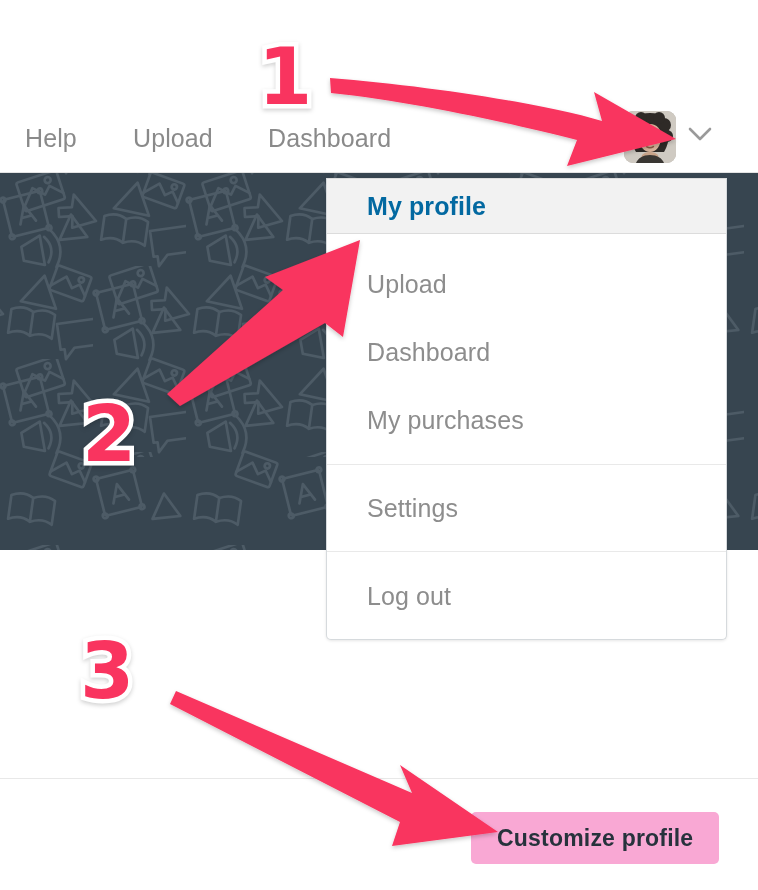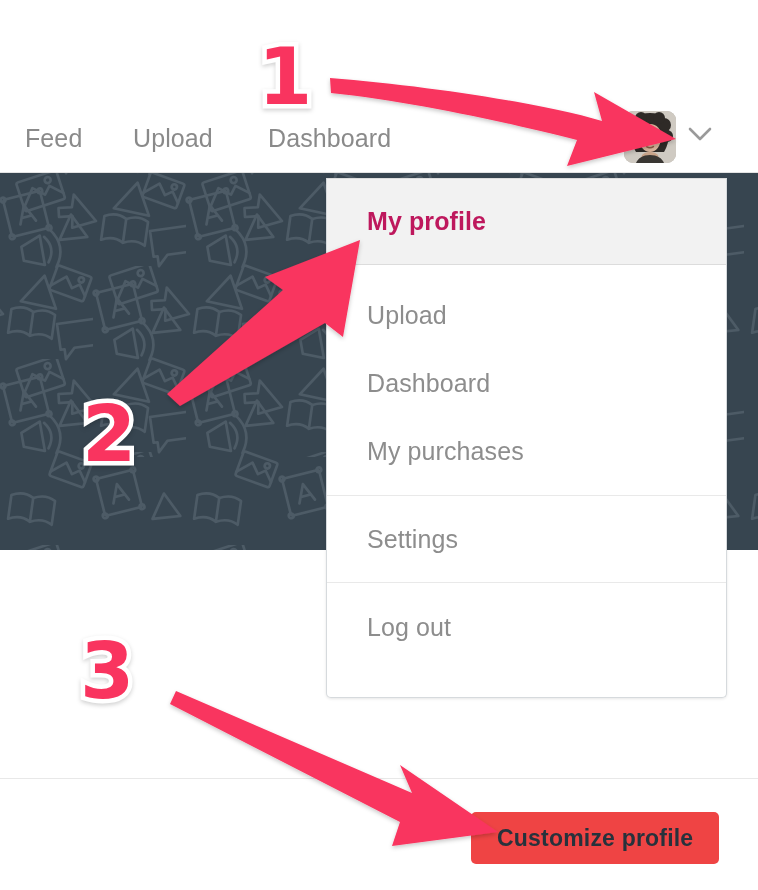--- a/index.html
+++ b/index.html
@@ -84,38 +84,38 @@
     display:flex;align-items:center;
     padding-left:40px;
     box-sizing:border-box;
     font-size:25px;
     color:#8d8d8d;
     letter-spacing:0.1px;
     white-space:nowrap;
   }
   .dd-item.sel{
     background:#f2f2f2;
-    color:#be185d;
+    color:#0369a1;
     font-weight:bold;
     border-top:1px solid #dcdcdc;
     border-bottom:1px solid #dcdcdc;
-    height:87px;
+    height:56px;
   }
   .dd-sep{height:1px;background:#e9e9e9;margin:0;}
   .dd-group{padding:9px 0;}
   .dd-group.first{padding-top:16px;padding-bottom:10px;}
-  .dd-group.last{padding-top:10px;padding-bottom:36px;}
+  .dd-group.last{padding-top:10px;padding-bottom:9px;}
 
   
   .customize{
     position:absolute;left:471px;top:812px;
     height:52px;
     padding:0 26px;
     display:flex;align-items:center;justify-content:center;
-    background:#ef4444;
+    background:#f9a8d4;
     color:#27323c;
     font-size:23px;font-weight:bold;
     border-radius:5px;
     letter-spacing:0.2px;
     z-index:6;
     white-space:nowrap;
   }
 
   
   .overlay{position:absolute;left:0;top:0;width:758px;height:890px;pointer-events:none;z-index:20;}
@@ -135,21 +135,21 @@
   .m2{left:82px;top:395px;}
   .m3{left:80px;top:632px;}
 </style>
 </head>
 <body>
 
 <div class="stage">
 
   <div class="topnav"></div>
 
-  <a class="nav-item nav-feed">Feed</a>
+  <a class="nav-item nav-feed">Help</a>
   <a class="nav-item nav-upload">Upload</a>
   <a class="nav-item nav-dashboard">Dashboard</a>
 
   <div class="avatar">
     <svg width="52" height="52" viewBox="0 0 52 52">
       <rect width="52" height="52" fill="#cfcac2"></rect>
 
       <path d="M26 2c-12 0-19 8-19 19 0 9 2 15 5 20h28c3-5 5-11 5-20C45 10 38 2 26 2z" fill="#2e2a27"></path>
       <circle cx="12" cy="14" r="7" fill="#2e2a27"></circle>
       <circle cx="40" cy="14" r="7" fill="#2e2a27"></circle>

